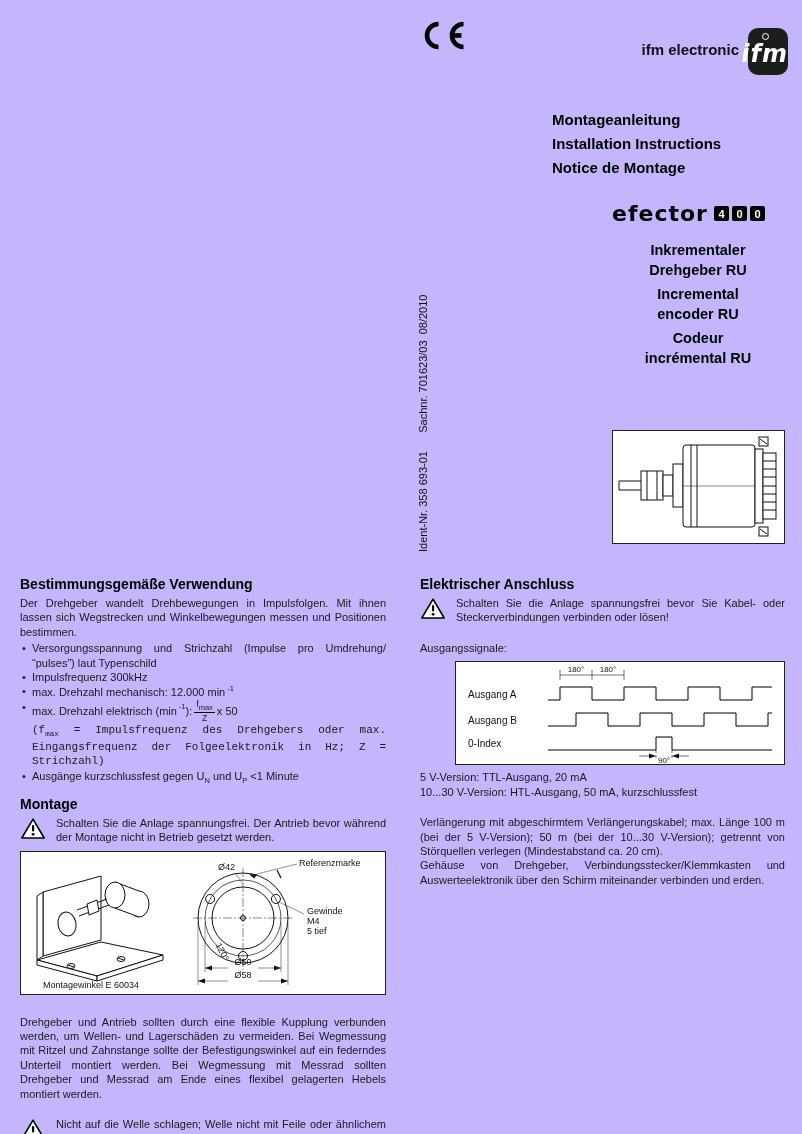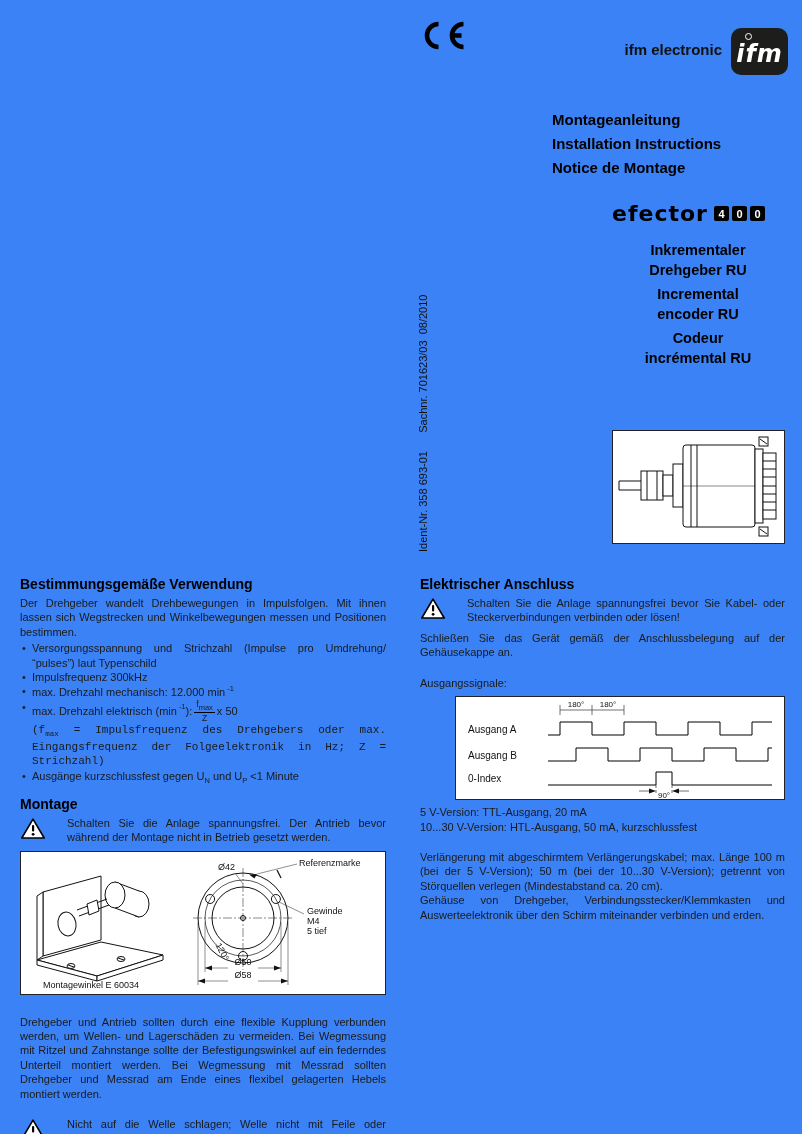--- a/index.html
+++ b/index.html
@@ -1,26 +1,26 @@
 <!DOCTYPE html>
 <html><head>
 <meta charset="utf-8">
 <style>
   * { margin:0; padding:0; box-sizing:border-box; }
   html,body { background:#ffffff; }
   .page {
-    position:relative; width:802px; height:1134px; background:#3b82f6;
+    position:relative; width:802px; height:1134px; background:#c4b5fd;
     font-family:"Liberation Sans", sans-serif; color:#1a1a1a; overflow:hidden;
   }
   
   .ce { position:absolute; left:420px; top:20px; }
   .brand { position:absolute; top:28px; right:14px; display:flex; align-items:center; gap:9px; }
   .brand-text { font-weight:bold; font-size:15px; color:#111; padding-bottom:4px; }
-  .ifm-logo { position:relative; width:57px; height:47px; background:#1d1d1b; border-radius:10px;
-              display:flex; align-items:center; justify-content:center; }
+  .ifm-logo { position:relative; width:40px; height:47px; background:#1d1d1b; border-radius:10px;
+              display:flex; align-items:center; justify-content:flex-end; }
   .ifm-text { color:#fff; font-style:italic; font-weight:bold; font-size:24px; letter-spacing:1px;
               font-family:"DejaVu Sans", sans-serif; padding-top:4px;}
   .ifm-ring { position:absolute; top:5px; left:14px; width:7px; height:7px;
               border:1.6px solid #fff; border-radius:50%; }
   .doc-titles { position:absolute; left:552px; top:108px; width:244px; text-align:left; }
   .doc-title { font-weight:bold; font-size:15px; line-height:24px; color:#000; }
   .efector { position:absolute; left:612px; top:201px; display:flex; align-items:center; gap:2px; }
   .ef-name { font-weight:bold; font-size:22px; letter-spacing:1px; color:#000;
              font-family:"DejaVu Sans", sans-serif; margin-right:3px; }
   .ef-digit { width:15px; height:15px; background:#000; color:#fff; font-size:11px; font-weight:bold;
@@ -40,21 +40,21 @@
   .para { font-size:11px; line-height:1.31; text-align:justify; }
   .bullet { font-size:11px; line-height:1.31; position:relative; padding-left:12px; text-align:justify; }
   .bullet::before { content:"•"; position:absolute; left:2px; }
   .bullet-note { font-size:11px; line-height:1.31; padding-left:12px; text-align:justify;font-family:Liberation Mono, monospace; }
   sup { font-size:7.5px; vertical-align:super; margin-left:2px; }
   sub { font-size:7.5px; vertical-align:sub; }
   .frac { display:inline-flex; flex-direction:column; text-align:center; vertical-align:middle;
           font-size:8.5px; line-height:1.05; margin:0 2px; }
   .frac-num { border-bottom:1px solid #000; padding:0 2px 1px; }
   .frac-den { padding-top:1px; }
-  .warning { display:flex; gap:21px; margin:4px 0 6px 0; }
+  .warning { display:flex; gap:10px; margin:4px 0 6px 0; }
   .warn-icon { flex:0 0 26px; padding-top:1px; }
   .w-text { flex:1; font-size:11px; line-height:1.31; text-align:justify; }
   .mt8 { margin-top:16px; } .mt10 { margin-top:10px; } .mt16 { margin-top:16px; }
   .mt20 { margin-top:20px; } .mb2 { margin-bottom:2px; }
   .drawing-box { width:366px; height:144px; margin-top:6px; }
   .signal-box { width:330px; height:104px; margin:6px 0 5px 35px; }
   .version-line { font-size:11px; line-height:1.32; }
   .svg-label { font-family:"Liberation Sans", sans-serif; font-size:10px; fill:#111; }
   .svg-cap { font-family:"Liberation Sans", sans-serif; font-size:9px; fill:#111; }
   .svg-small { font-family:"Liberation Sans", sans-serif; font-size:8px; fill:#111; }
@@ -260,21 +260,20 @@
       <span class="warn-icon">
         <svg width="26" height="23" viewBox="0 0 26 23">
             <path d="M13 2.2 L24.2 21 H1.8 Z" fill="#fff" stroke="#000" stroke-width="1.6" stroke-linejoin="round"></path>
             <rect x="12" y="8" width="2.2" height="6.5" rx="1" fill="#000"></rect>
             <circle cx="13.1" cy="17.3" r="1.4" fill="#000"></circle>
           </svg>
       </span>
       <span class="w-text">Schalten Sie die Anlage spannungsfrei bevor Sie Kabel- oder Steckerverbindungen verbinden oder lösen!</span>
     </div>
 
-    <p class="para">Schließen Sie das Gerät gemäß der Anschlussbelegung auf der Gehäusekappe an.</p>
 
     <p class="para mt16">Ausgangssignale:</p>
 
     <div class="signal-box frame">
       <svg width="328" height="102" viewBox="0 0 328 102">
         <text x="12" y="36" class="svg-label">Ausgang A</text>
         <text x="12" y="62" class="svg-label">Ausgang B</text>
         <text x="12" y="85" class="svg-label">0-Index</text>
         <g stroke="#000" stroke-width="1" fill="none">
           <polyline points="92,38 104,38 104,25 136,25 136,38 168,38 168,25 200,25 200,38 232,38 232,25 264,25 264,38 296,38 296,25 316,25"></polyline>

